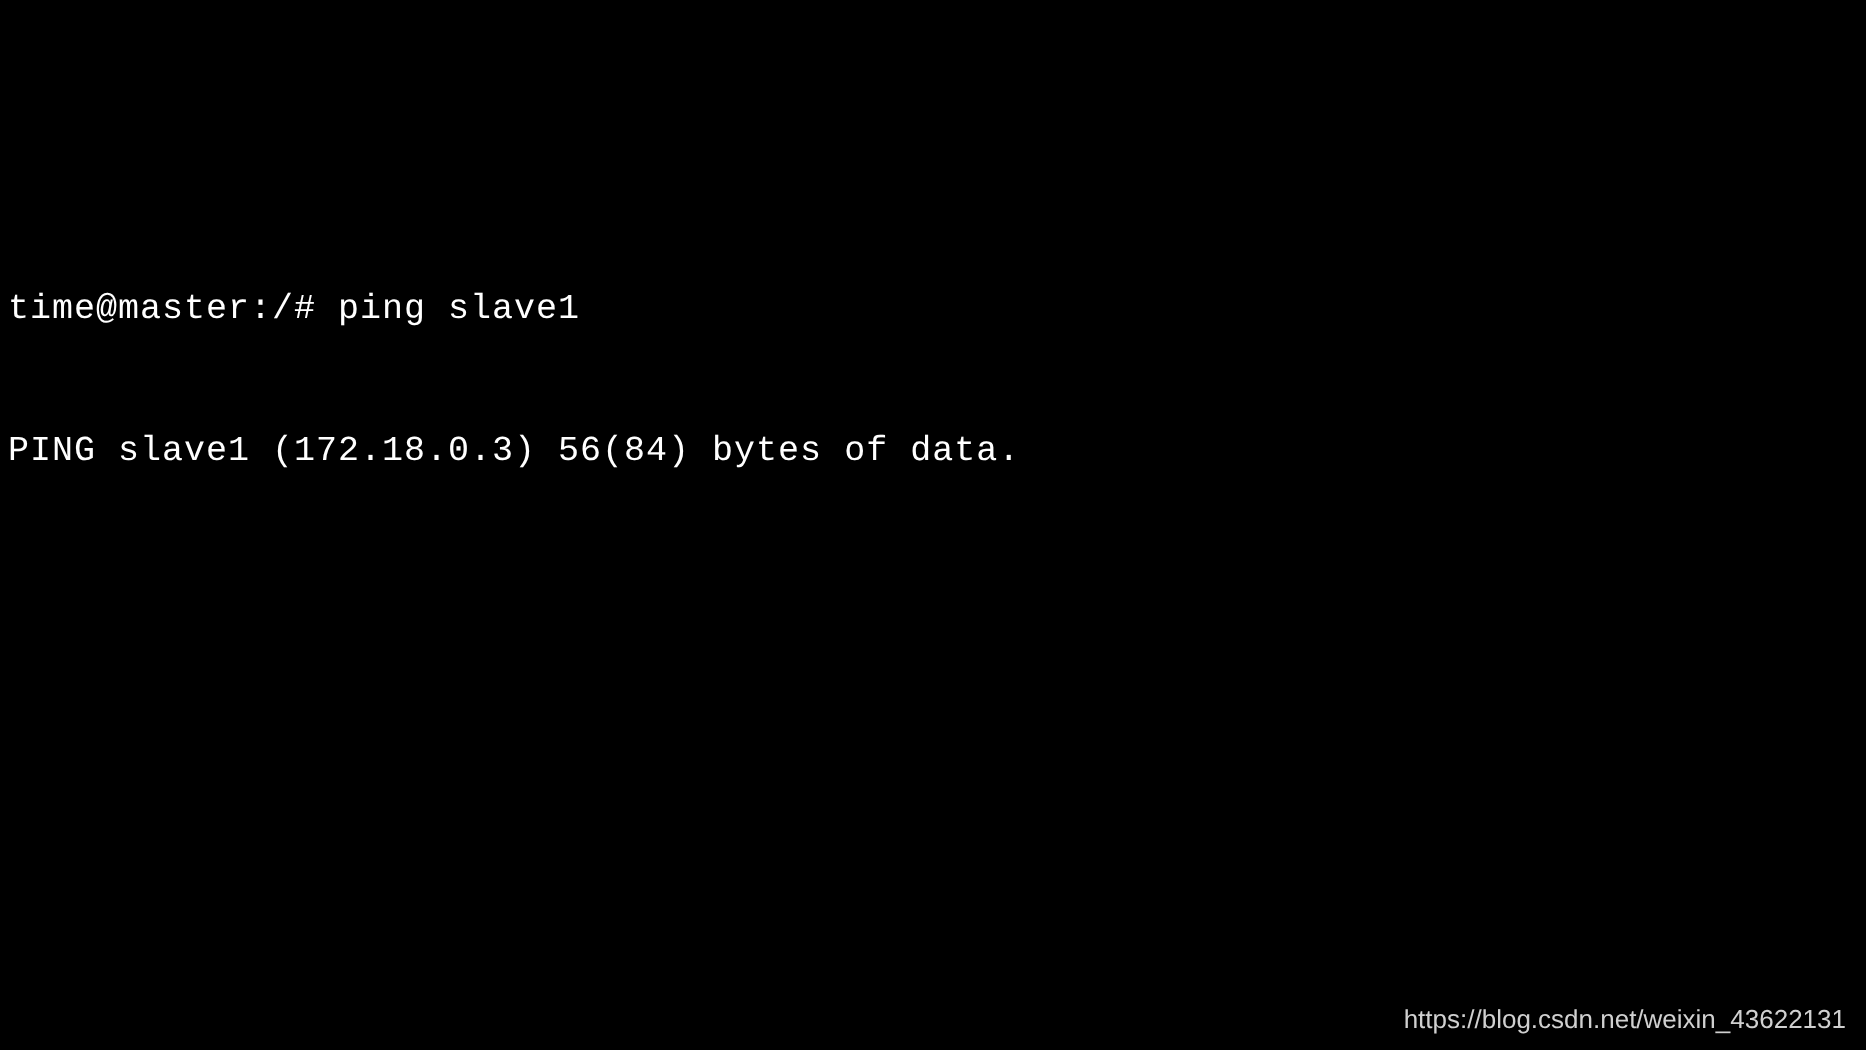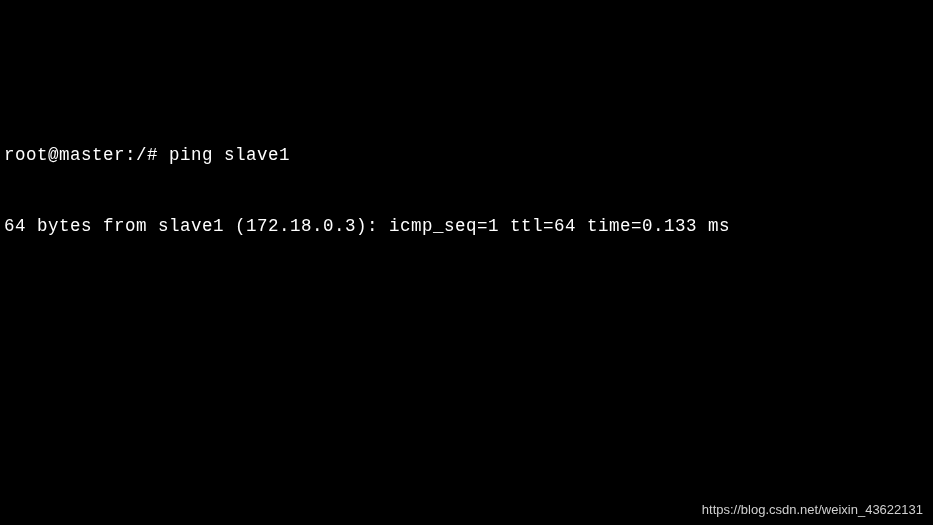--- a/index.html
+++ b/index.html
@@ -33,22 +33,22 @@
       font-size: 13px;
       letter-spacing: 0;
     }
   </style>
 </head>
 <body>
 
 
 
 <div>
-  <div class="line">root@master:/# ping slave1</div>
-  <div class="line">64 bytes from slave1 (172.18.0.3): icmp_seq=1 ttl=64 time=0.133 ms</div>
+  <div class="line">time@master:/# ping slave1</div>
+  <div class="line">PING slave1 (172.18.0.3) 56(84) bytes of data.</div>
   
   
   
   
   
   
   
   
   
   

